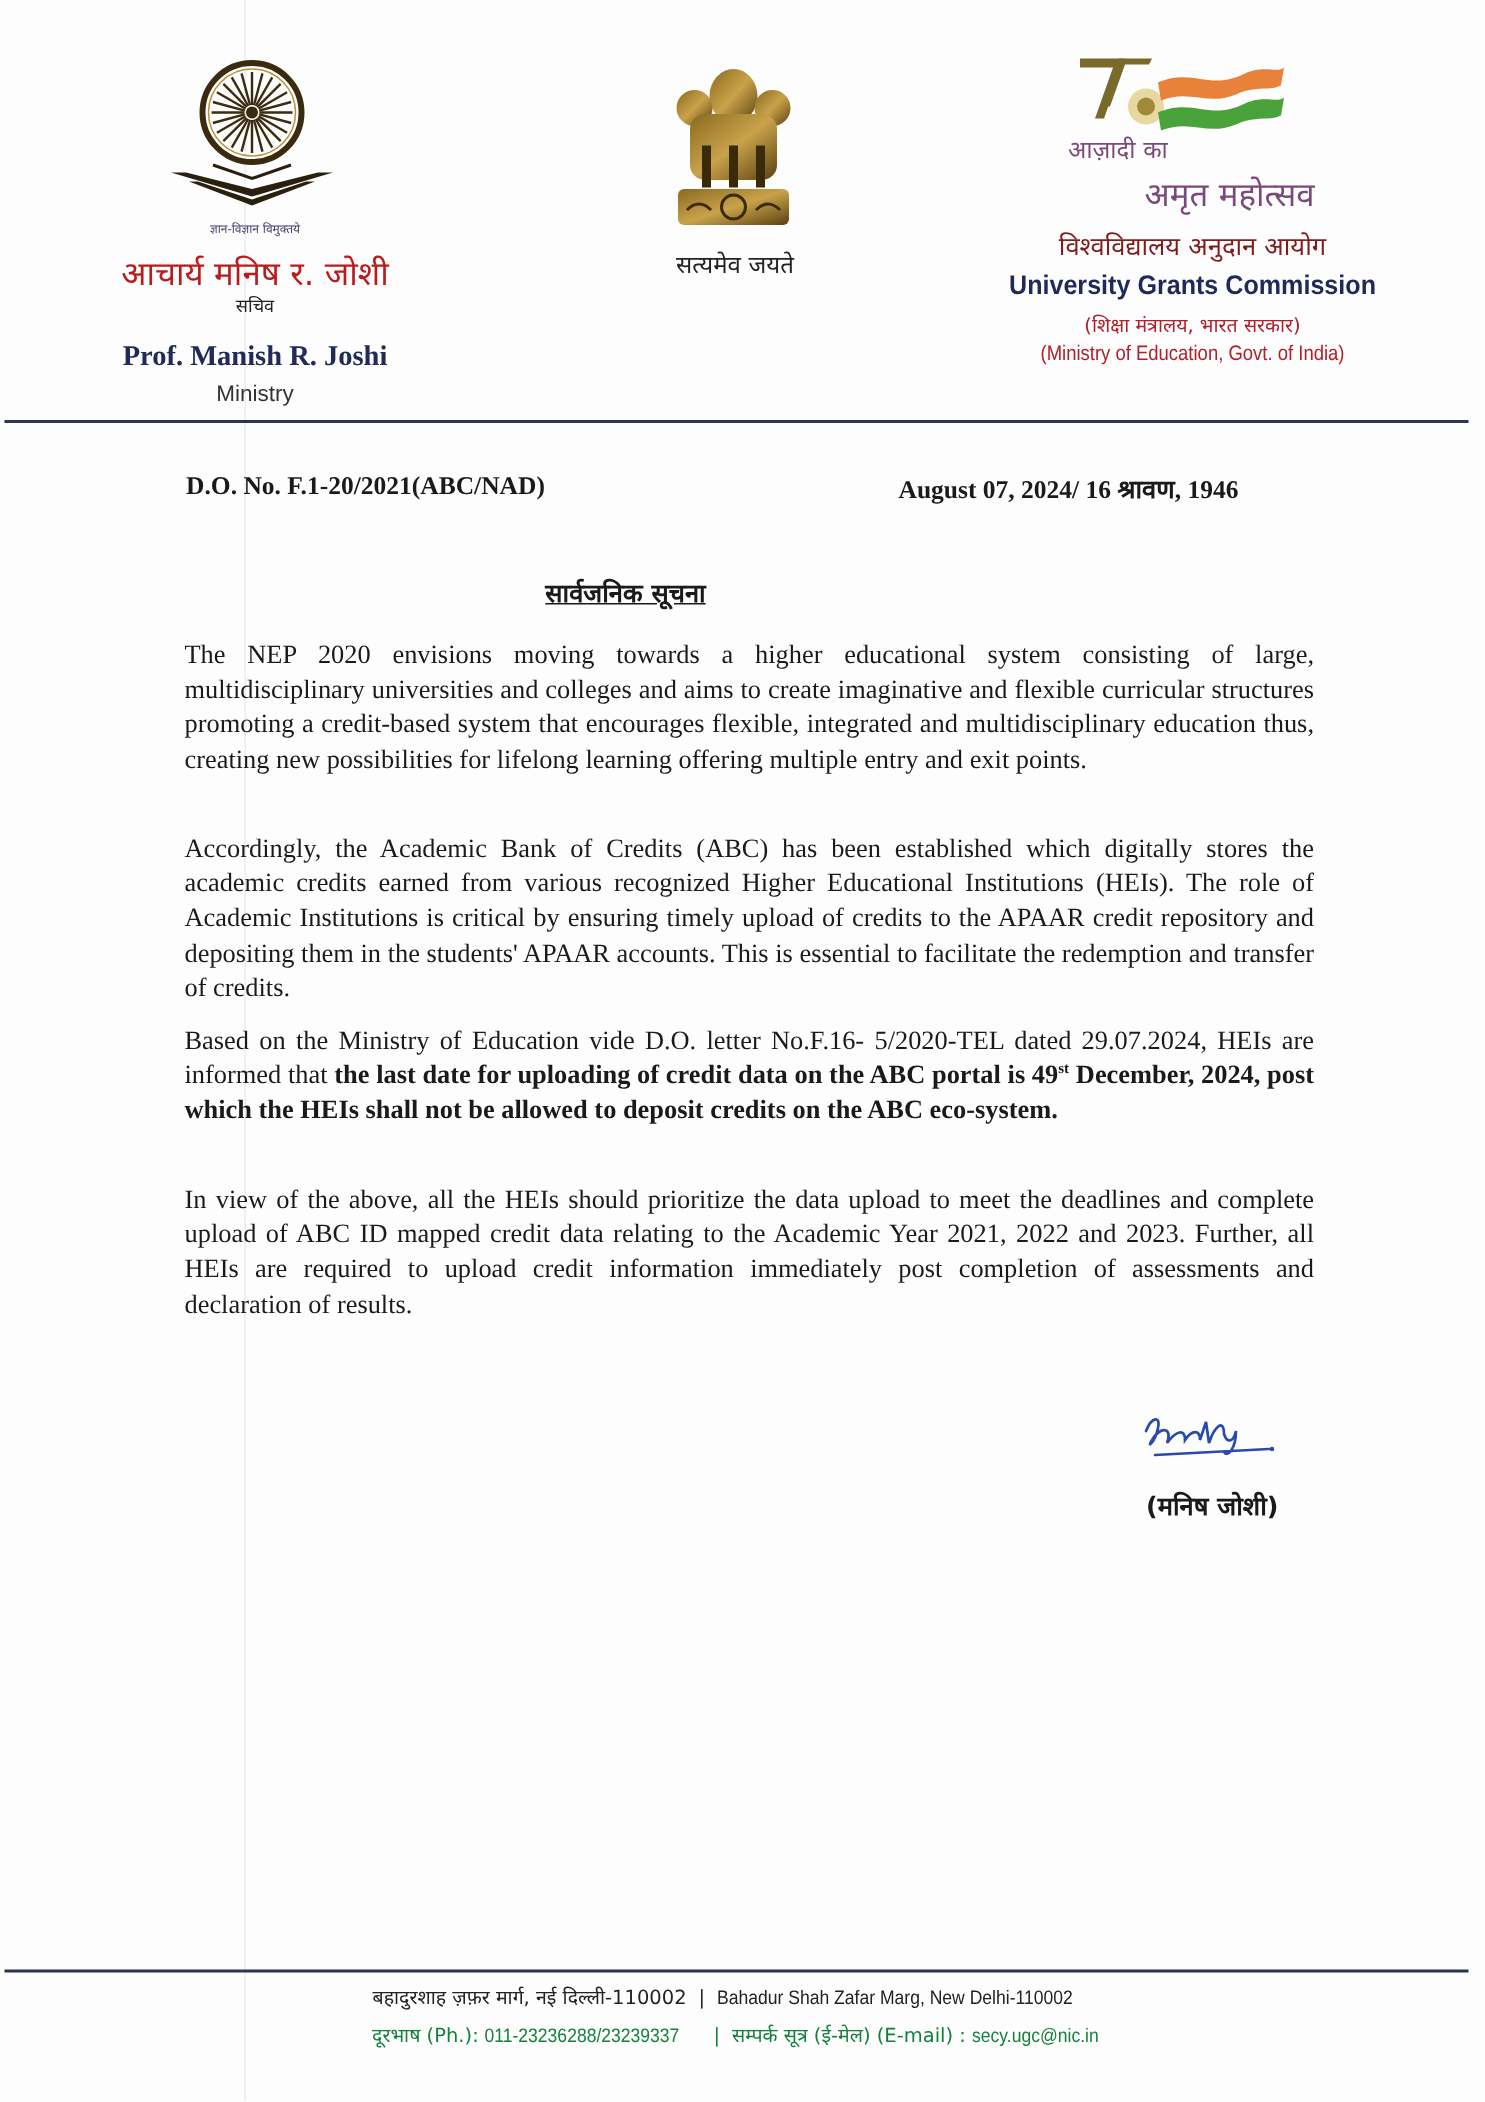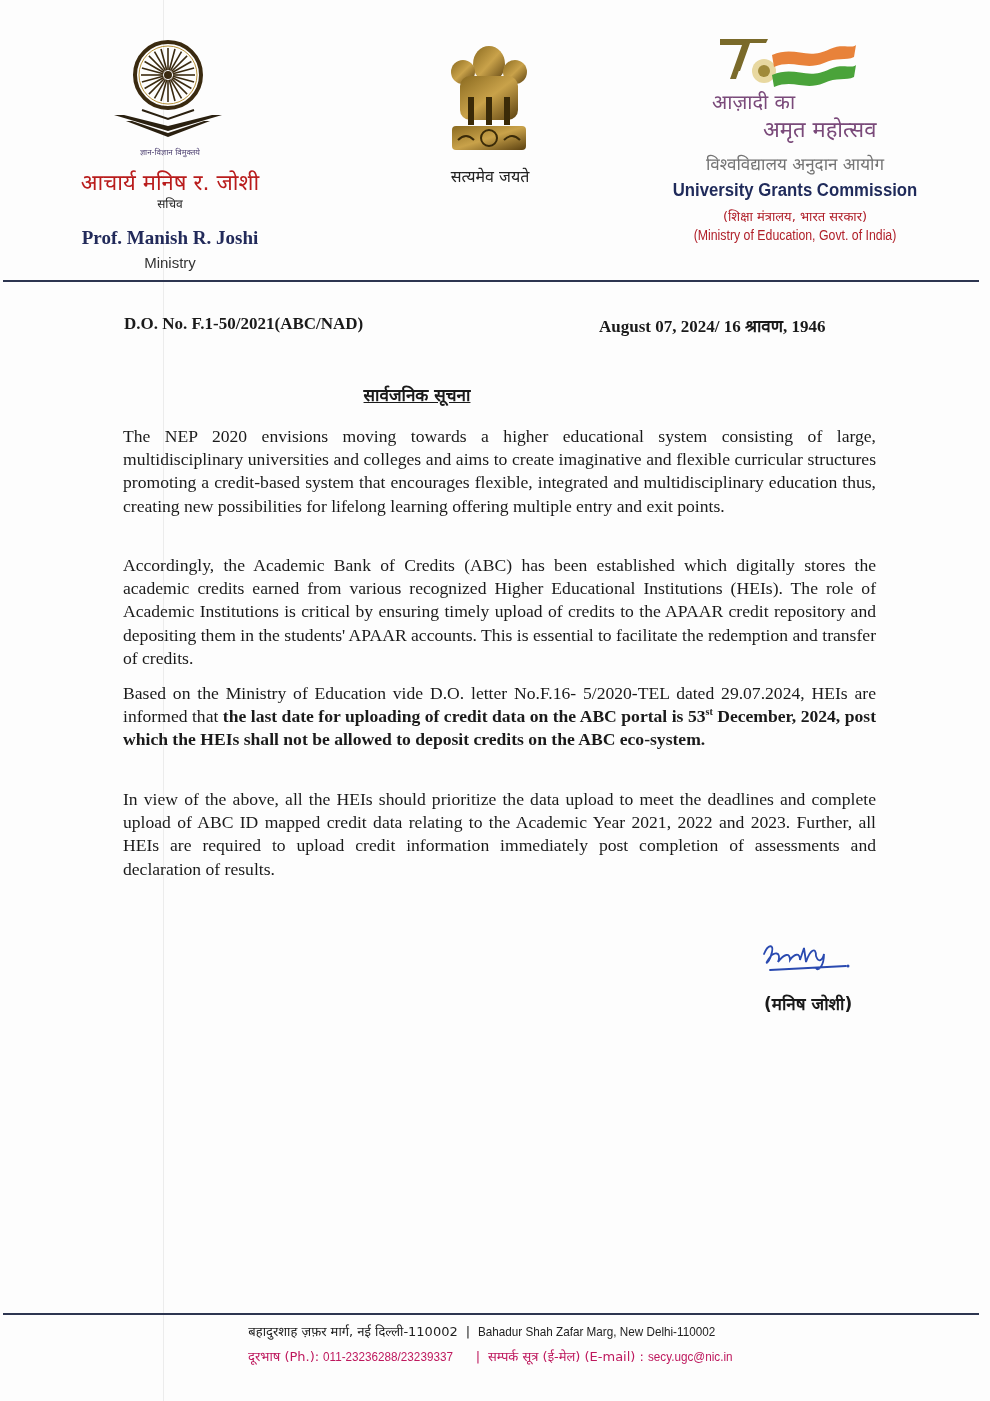--- a/index.html
+++ b/index.html
@@ -11,44 +11,44 @@
   #motto { left:100px; top:146px; width:140px; text-align:center; font-family:"DejaVu Sans", sans-serif; font-size:8px; color:#4a3d6e; }
   #hindi-name { left:50px; top:166px; width:240px; text-align:center; font-family:"DejaVu Sans", sans-serif; font-size:22px; color:#b91c1c; }
   #hindi-title { left:50px; top:195px; width:240px; text-align:center; font-family:"DejaVu Sans", sans-serif; font-size:12px; color:#222; }
   #eng-name { left:40px; top:227px; width:260px; text-align:center; font-family:Liberation Serif, serif; font-weight:bold; font-size:19px; color:#222a5a; }
   #eng-title { left:40px; top:254px; width:260px; text-align:center; font-family:"Liberation Sans", sans-serif; font-size:15px; color:#333; }
   
   #emblem { left:446px; top:42px; width:86px; height:118px; }
   #emblem-motto { left:430px; top:165px; width:120px; text-align:center; font-family:"DejaVu Sans", sans-serif; font-size:16px; color:#222; }
   
   #azadi-logo { left:706px; top:35px; width:170px; height:60px; }
-  #azadi-text1 { left:712px; top:88px; font-family:"DejaVu Sans", sans-serif; font-size:20px; color:#7a4a7a; }
+  #azadi-text1 { left:712px; top:88px; font-family:"DejaVu Sans", sans-serif; font-size:16px; color:#7a4a7a; }
   #azadi-text2 { left:735px; top:113px; font-family:"DejaVu Sans", sans-serif; font-size:22px; color:#7a4a7a;margin-left:28px; }
-  #ugc-hindi { left:660px; top:152px; width:270px; text-align:center; font-family:"DejaVu Sans", sans-serif; font-size:17px; color:#737373; }
+  #ugc-hindi { left:660px; top:152px; width:270px; text-align:center; font-family:"DejaVu Sans", sans-serif; font-size:17px; color:#7f1d1d; }
   #ugc-eng { left:660px; top:180px; width:270px; text-align:center; font-family:"Liberation Sans", sans-serif; font-weight:bold; font-size:18px; color:#1f2a5a; transform:scaleX(0.93); }
   #ministry-hindi { left:660px; top:207px; width:270px; text-align:center; font-family:"DejaVu Sans", sans-serif; font-size:13px; color:#b0202a; }
   #ministry-eng { left:660px; top:227px; width:270px; text-align:center; font-family:"Liberation Sans", sans-serif; font-size:14px; color:#b0202a; transform:scaleX(0.88); }
   .rule { position:absolute; left:3px; width:976px; height:2px; background:#2d3550; }
   #rule-top { top:280px; }
   #rule-bottom { top:1313px; }
   
   #ref-no { left:124px; top:314px; font-weight:bold; font-size:17px; }
   #date { left:599px; top:314px; font-weight:bold; font-size:17px; }
   #notice-heading { left:0; top:383px; width:834px; text-align:center; font-family:"DejaVu Sans", sans-serif; font-weight:bold; font-size:17px; text-decoration:underline; }
   .para { position:absolute; left:123px; width:753px; font-size:17.6px; line-height:23.2px; text-align:justify; }
   #p1 { top:425px; }
   #p2 { top:554px; }
   #p3 { top:682px; }
   #p4 { top:788px; }
   b { font-weight:bold; }
   sup { font-size:10px; line-height:0; }
   #signature { left:760px; top:940px; width:95px; height:38px; }
   #signer { left:764px; top:992px; font-family:"DejaVu Sans", sans-serif; font-weight:bold; font-size:17px; }
   #footer-line1 { left:0; top:1322px; width:990px; text-align:center; font-family:"DejaVu Sans", sans-serif; font-size:13px; color:#222; }
-  #footer-line2 { left:0; top:1347px; width:990px; text-align:center; font-family:"DejaVu Sans", sans-serif; font-size:13px; color:#be185d; }
+  #footer-line2 { left:0; top:1347px; width:990px; text-align:center; font-family:"DejaVu Sans", sans-serif; font-size:13px; color:#15803d; }
   .sep { padding:0 8px; }
   .cond { font-family:"Liberation Sans", sans-serif; display:inline-block; transform:scaleX(0.9); transform-origin:left; }
 </style>
 </head>
 <body>
 
 <div class="fold"></div>
 
 <svg id="ugc-logo" class="abs" viewBox="0 0 120 112">
   <circle cx="60" cy="40" r="33" fill="none" stroke="#3a2a10" stroke-width="4"></circle>
@@ -121,28 +121,28 @@
 </svg>
 <div id="azadi-text1" class="abs">आज़ादी का</div>
 <div id="azadi-text2" class="abs">अमृत महोत्सव</div>
 <div id="ugc-hindi" class="abs">विश्वविद्यालय अनुदान आयोग</div>
 <div id="ugc-eng" class="abs">University Grants Commission</div>
 <div id="ministry-hindi" class="abs">(शिक्षा मंत्रालय, भारत सरकार)</div>
 <div id="ministry-eng" class="abs">(Ministry of Education, Govt. of India)</div>
 
 <div id="rule-top" class="rule"></div>
 
-<div id="ref-no" class="abs">D.O. No. F.1-50/2021(ABC/NAD)</div>
+<div id="ref-no" class="abs">D.O. No. F.1-20/2021(ABC/NAD)</div>
 <div id="date" class="abs">August 07, 2024/ 16 श्रावण, 1946</div>
 
 <div id="notice-heading" class="abs">सार्वजनिक सूचना</div>
 
 <div id="p1" class="para">The NEP 2020 envisions moving towards a higher educational system consisting of large, multidisciplinary universities and colleges and aims to create imaginative and flexible curricular structures promoting a credit-based system that encourages flexible, integrated and multidisciplinary education thus, creating new possibilities for lifelong learning offering multiple entry and exit points.</div>
 <div id="p2" class="para">Accordingly, the Academic Bank of Credits (ABC) has been established which digitally stores the academic credits earned from various recognized Higher Educational Institutions (HEIs). The role of Academic Institutions is critical by ensuring timely upload of credits to the APAAR credit repository and depositing them in the students' APAAR accounts. This is essential to facilitate the redemption and transfer of credits.</div>
-<div id="p3" class="para"><span>Based on the Ministry of Education vide D.O. letter No.F.16- 5/2020-TEL dated 29.07.2024, HEIs are informed that </span><b><span>the last date for uploading of credit data on the ABC portal is 53</span><sup>st</sup><span> December, 2024, post which the HEIs shall not be allowed to deposit credits on the ABC eco-system.</span></b></div>
+<div id="p3" class="para"><span>Based on the Ministry of Education vide D.O. letter No.F.16- 5/2020-TEL dated 29.07.2024, HEIs are informed that </span><b><span>the last date for uploading of credit data on the ABC portal is 49</span><sup>st</sup><span> December, 2024, post which the HEIs shall not be allowed to deposit credits on the ABC eco-system.</span></b></div>
 <div id="p4" class="para">In view of the above, all the HEIs should prioritize the data upload to meet the deadlines and complete upload of ABC ID mapped credit data relating to the Academic Year 2021, 2022 and 2023. Further, all HEIs are required to upload credit information immediately post completion of assessments and declaration of results.</div>
 
 <svg id="signature" class="abs" viewBox="0 0 95 38">
   <path d="M4 14 C8 4 14 4 12 12 C10 22 4 26 8 20 C14 10 22 12 18 22 C24 14 30 12 30 20 C34 14 40 12 40 20 L44 8 L46 22 C50 10 56 6 56 16 C58 22 62 22 64 14 C64 26 58 32 56 28 M10 30 L86 26" fill="none" stroke="#2a4ab0" stroke-width="1.8" stroke-linecap="round"></path>
   <circle cx="88" cy="26" r="1.5" fill="#2a4ab0"></circle>
 </svg>
 <div id="signer" class="abs">(मनिष जोशी)</div>
 
 <div id="rule-bottom" class="rule"></div>
 

